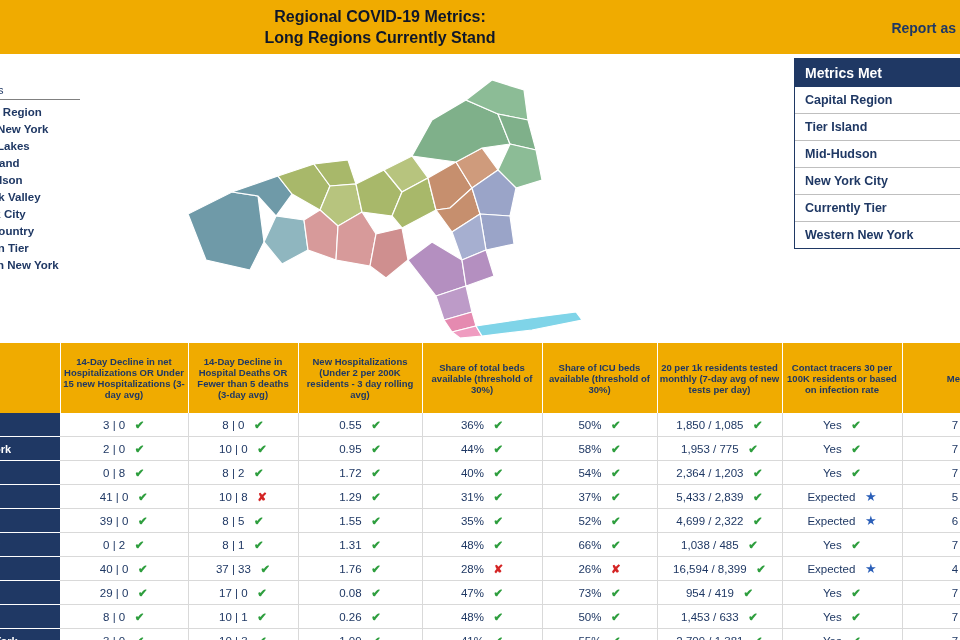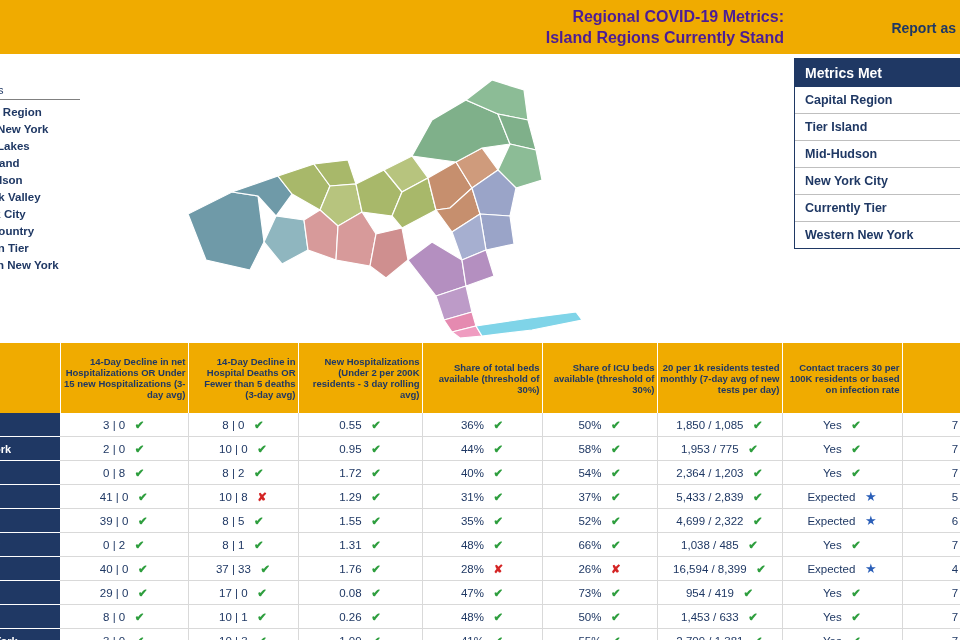--- a/index.html
+++ b/index.html
@@ -22,26 +22,25 @@
     position: absolute;
     left: 0; top: 0;
     width: 960px;
     height: 54px;
     background: #f0ab00;
   }
   .header-title {
     position: absolute;
     left: 0; top: 6px;
     width: 760px;
-    text-align: right;
-    color: #4c1d95;
+    text-align: center;
+    color: #0f172a;
     font-size: 16px;
     font-weight: bold;
     line-height: 21px;
-    margin-left: 24px;
   }
   .header-title .l2 { display: block; }
   .report-as {
     position: absolute;
     right: 4px;
     top: 20px;
     color: #1f3864;
     font-size: 14px;
     font-weight: bold;
     white-space: nowrap;
@@ -123,21 +122,21 @@
     table-layout: fixed;
     width: 1020px;
     margin-left: -12px;
   }
   table.metrics th {
     background: #f0ab00;
     color: #1f3864;
     font-size: 9.5px;
     font-weight: bold;
     line-height: 11px;
-    text-align: right;
+    text-align: center;
     vertical-align: middle;
     border-right: 1px solid #ffffff;
     padding: 4px 2px;
     height: 62px;
   }
   table.metrics td.region {
     background: #1f3864;
     color: #ffffff;
     font-size: 11px;
     font-weight: bold;
@@ -158,21 +157,21 @@
   .star { color: #2b5fb8; font-size: 13px; }
 </style>
 </head>
 <body>
 
 <div id="root">
 
   <div class="header">
     <div class="header-title">
       <span>Regional COVID-19 Metrics:</span>
-      <span class="l2">Island Regions Currently Stand</span>
+      <span class="l2">Long Regions Currently Stand</span>
     </div>
     <div class="report-as">Report as</div>
   </div>
 
   <div class="map-area">
 
     <div class="legend">
       <div class="legend-title">s</div>
       <div class="legend-rule"></div>
       <div class="legend-item">pital Region</div>

